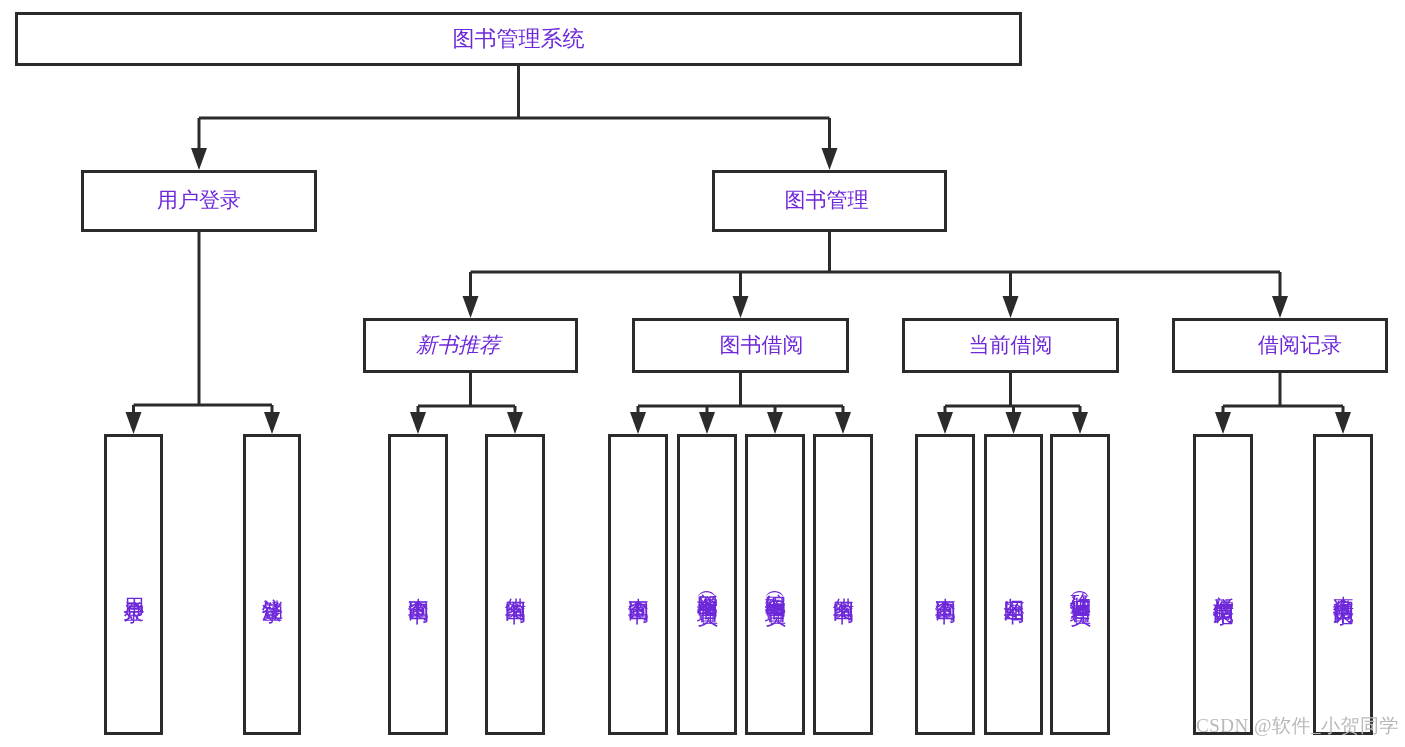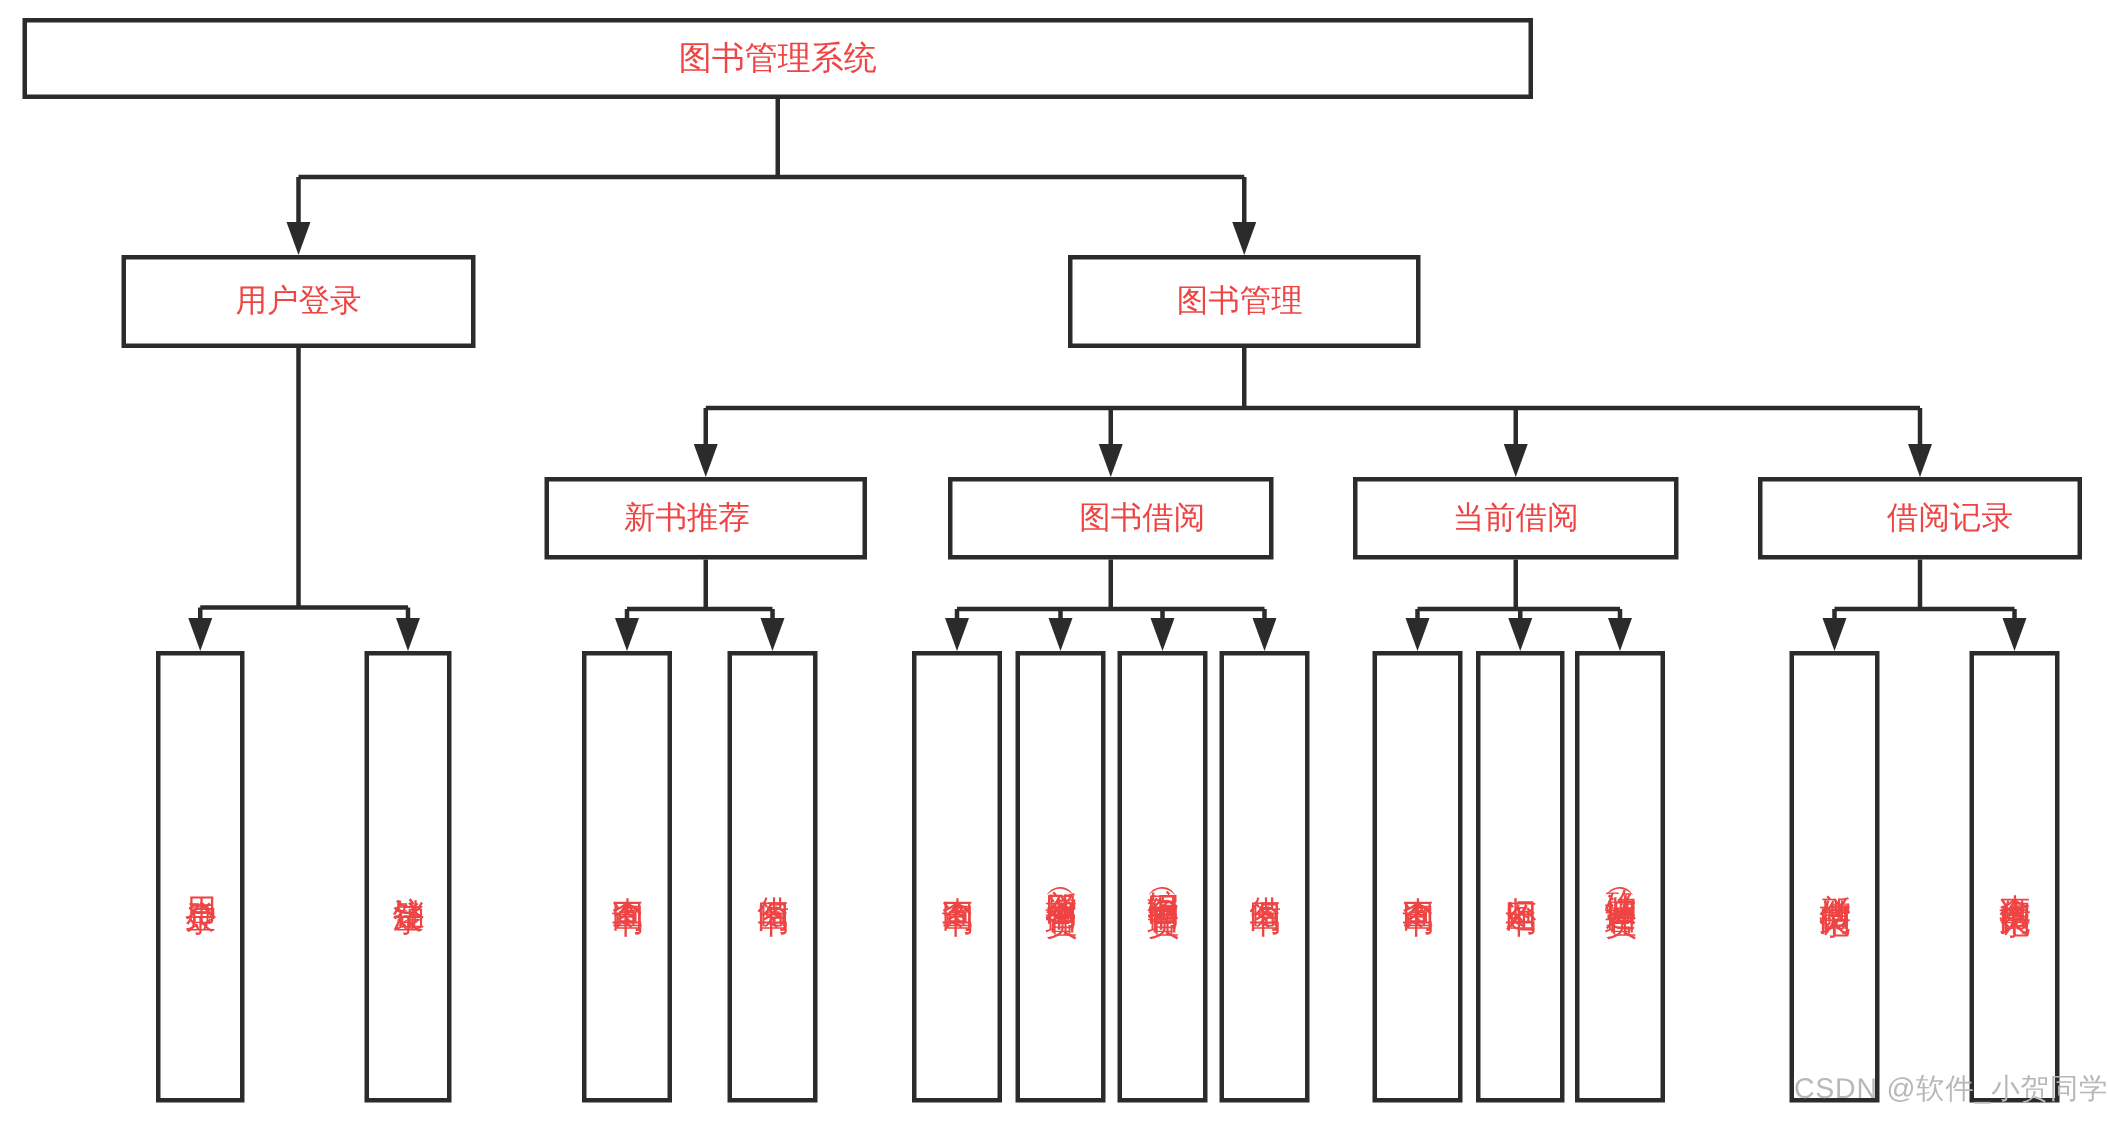--- a/index.html
+++ b/index.html
@@ -40,21 +40,21 @@
   }
   .arrow-head {
     fill: #2b2b2b;
     stroke: none;
   }
   .node-label {
     position: absolute;
     display: flex;
     align-items: center;
     justify-content: center;
-    color: #ef4444;
+    color: #6d28d9;
     font-family: "Liberation Sans", "DejaVu Sans", sans-serif;
     box-sizing: border-box;
     pointer-events: none;
     text-rendering: geometricPrecision;
   }
   .label-h {
     font-size: 21px;
     line-height: 1.1;
     letter-spacing: 0px;
     white-space: nowrap;
@@ -69,21 +69,21 @@
     line-height: 1.28;
     letter-spacing: 2px;
     white-space: nowrap;
     align-items: center;
     justify-content: center;
   }
   .watermark {
     position: absolute;
     color: #b8b8b8;
     font-size: 19px;
-    font-family: Liberation Sans, sans-serif;
+    font-family: Liberation Serif, serif;
     white-space: nowrap;
     letter-spacing: 0.5px;
     text-align: center;
   }
 </style>
 </head>
 <body>
 
 <div id="diagram-root">
 
@@ -163,21 +163,21 @@
         <rect x="1051.5" y="435.5" width="57" height="298" class="node-box"></rect>
         <rect x="1194.5" y="435.5" width="57" height="298" class="node-box"></rect>
         <rect x="1314.5" y="435.5" width="57" height="298" class="node-box"></rect>
       </g>
   </svg>
 
   <div id="label-layer">
       <div class="node-label label-h label-root" style="left: 15px; top: 12px; width: 1007px; height: 54px;">图书管理系统</div>
       <div class="node-label label-h" style="left: 81px; top: 170px; width: 236px; height: 62px;">用户登录</div>
       <div class="node-label label-h" style="left: 712px; top: 170px; width: 229px; height: 62px;">图书管理</div>
-      <div class="node-label label-h" style="left: 363px; top: 318px; width: 190px; height: 55px;">新书推荐</div>
+      <div class="node-label label-h" style="left: 363px; top: 318px; width: 190px; height: 55px; font-style: italic;">新书推荐</div>
       <div class="node-label label-h" style="left: 632px; top: 318px; width: 259px; height: 55px;">图书借阅</div>
       <div class="node-label label-h" style="left: 902px; top: 318px; width: 217px; height: 55px;">当前借阅</div>
       <div class="node-label label-h" style="left: 1172px; top: 318px; width: 256px; height: 55px;">借阅记录</div>
       <div class="node-label label-v" style="left: 104px; top: 434px; width: 59px; height: 301px;">用户登录</div>
       <div class="node-label label-v" style="left: 243px; top: 434px; width: 58px; height: 301px;">注销登录</div>
       <div class="node-label label-v" style="left: 388px; top: 434px; width: 60px; height: 301px;">查询图书</div>
       <div class="node-label label-v" style="left: 485px; top: 434px; width: 60px; height: 301px;">借阅图书</div>
       <div class="node-label label-v" style="left: 608px; top: 434px; width: 60px; height: 301px;">查询图书</div>
       <div class="node-label label-v" style="left: 677px; top: 434px; width: 60px; height: 301px;">新增图书（管理员）</div>
       <div class="node-label label-v" style="left: 745px; top: 434px; width: 60px; height: 301px;">编辑图书（管理员）</div>

